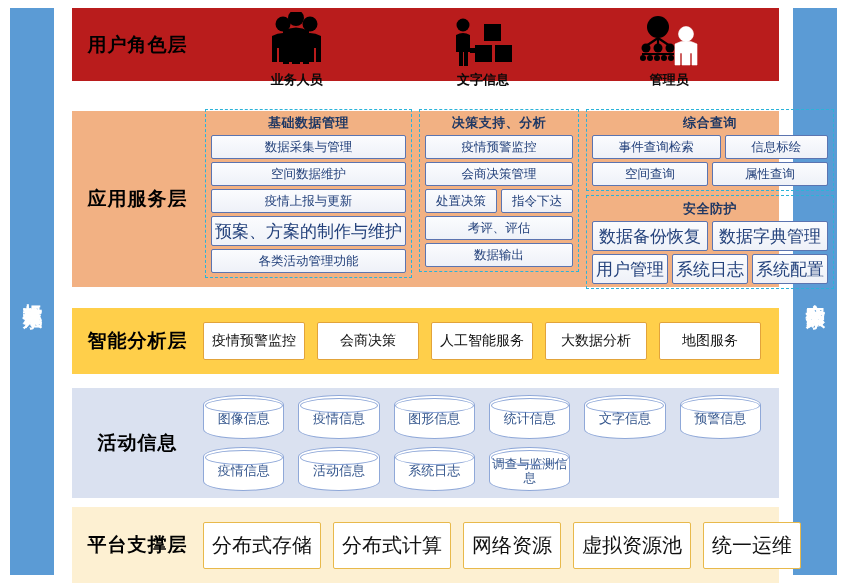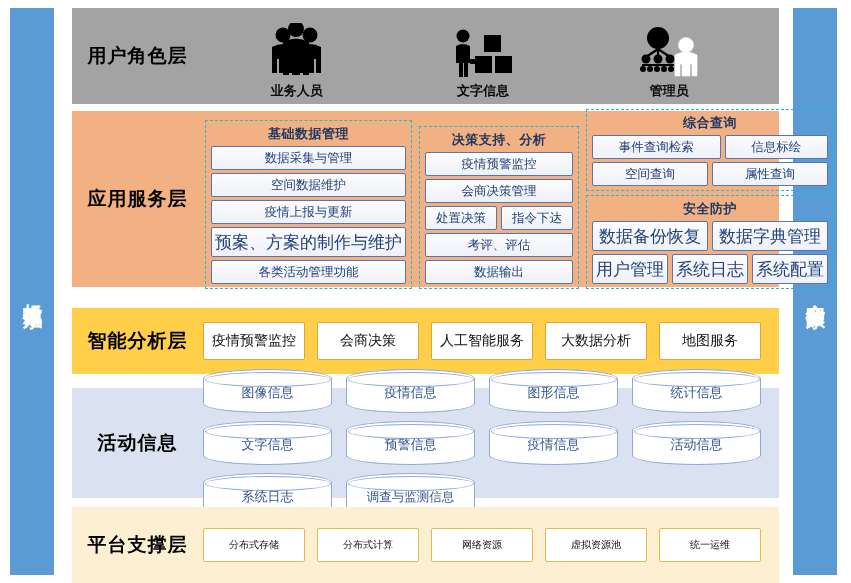--- a/index.html
+++ b/index.html
@@ -49,21 +49,21 @@
     flex: 0 0 131px;
     text-align: center;
     font-size: 19px;
     font-weight: bold;
     color: #000000;
     letter-spacing: 1px;
   }
   .band-body { flex: 1 1 auto; }
 
   
-  #band-user   { top: 8px;   height: 96px;  background: #a3a3a3; }
+  #band-user   { top: 8px;   height: 73px;  background: #b91c1c; }
   #band-app    { top: 111px; height: 176px; background: #F2B183; }
   #band-intel  { top: 308px; height: 66px;  background: #FFCF4A; }
   #band-data   { top: 388px; height: 110px; background: #DAE1F0; }
   #band-plat   { top: 507px; height: 76px;  background: #FDF0D2; }
 
   
   .roles {
     display: flex;
     justify-content: space-around;
     align-items: flex-end;
@@ -84,21 +84,21 @@
     font-size: 13px;
     color: #0a0a0a;
     font-weight: bold;
   }
 
   
   .app-groups {
     display: flex;
     gap: 7px;
     padding: 4px 10px 4px 2px;
-    align-items: flex-end;
+    align-items: flex-start;
   }
   .dash-group {
     border: 1.6px dashed #2BB3D9;
     padding: 3px 5px 4px 5px;
     display: flex;
     flex-direction: column;
   }
   .dash-group .grp-title {
     text-align: center;
     font-size: 13px;
@@ -141,21 +141,21 @@
     font-size: 14px;
     text-align: center;
     padding: 9px 8px;
     flex: 1 1 0;
     white-space: nowrap;
   }
 
   
   .data-grid {
     display: grid;
-    grid-template-columns: repeat(4, 1fr);
+    grid-template-columns: repeat(6, 1fr);
     grid-auto-rows: 44px;
     gap: 8px 14px;
     padding: 6px 18px 6px 0;
   }
   .cyl {
     position: relative;
     border: 1.2px solid #8FA8D8;
     border-radius: 50% / 22%;
     background: #ffffff;
     display: flex;
@@ -187,21 +187,21 @@
     display: flex;
     gap: 12px;
     padding: 0 18px 0 0;
     align-items: center;
   }
   .plat-box {
     background: #ffffff;
     border: 1.2px solid #E8B94B;
     border-radius: 2px;
     color: #111111;
-    font-size: 10px;
+    font-size: 20px;
     text-align: center;
     padding: 9px 8px;
     flex: 1 1 0;
     white-space: nowrap;
   }
 </style>
 </head>
 <body>
 
 <div id="canvas">

